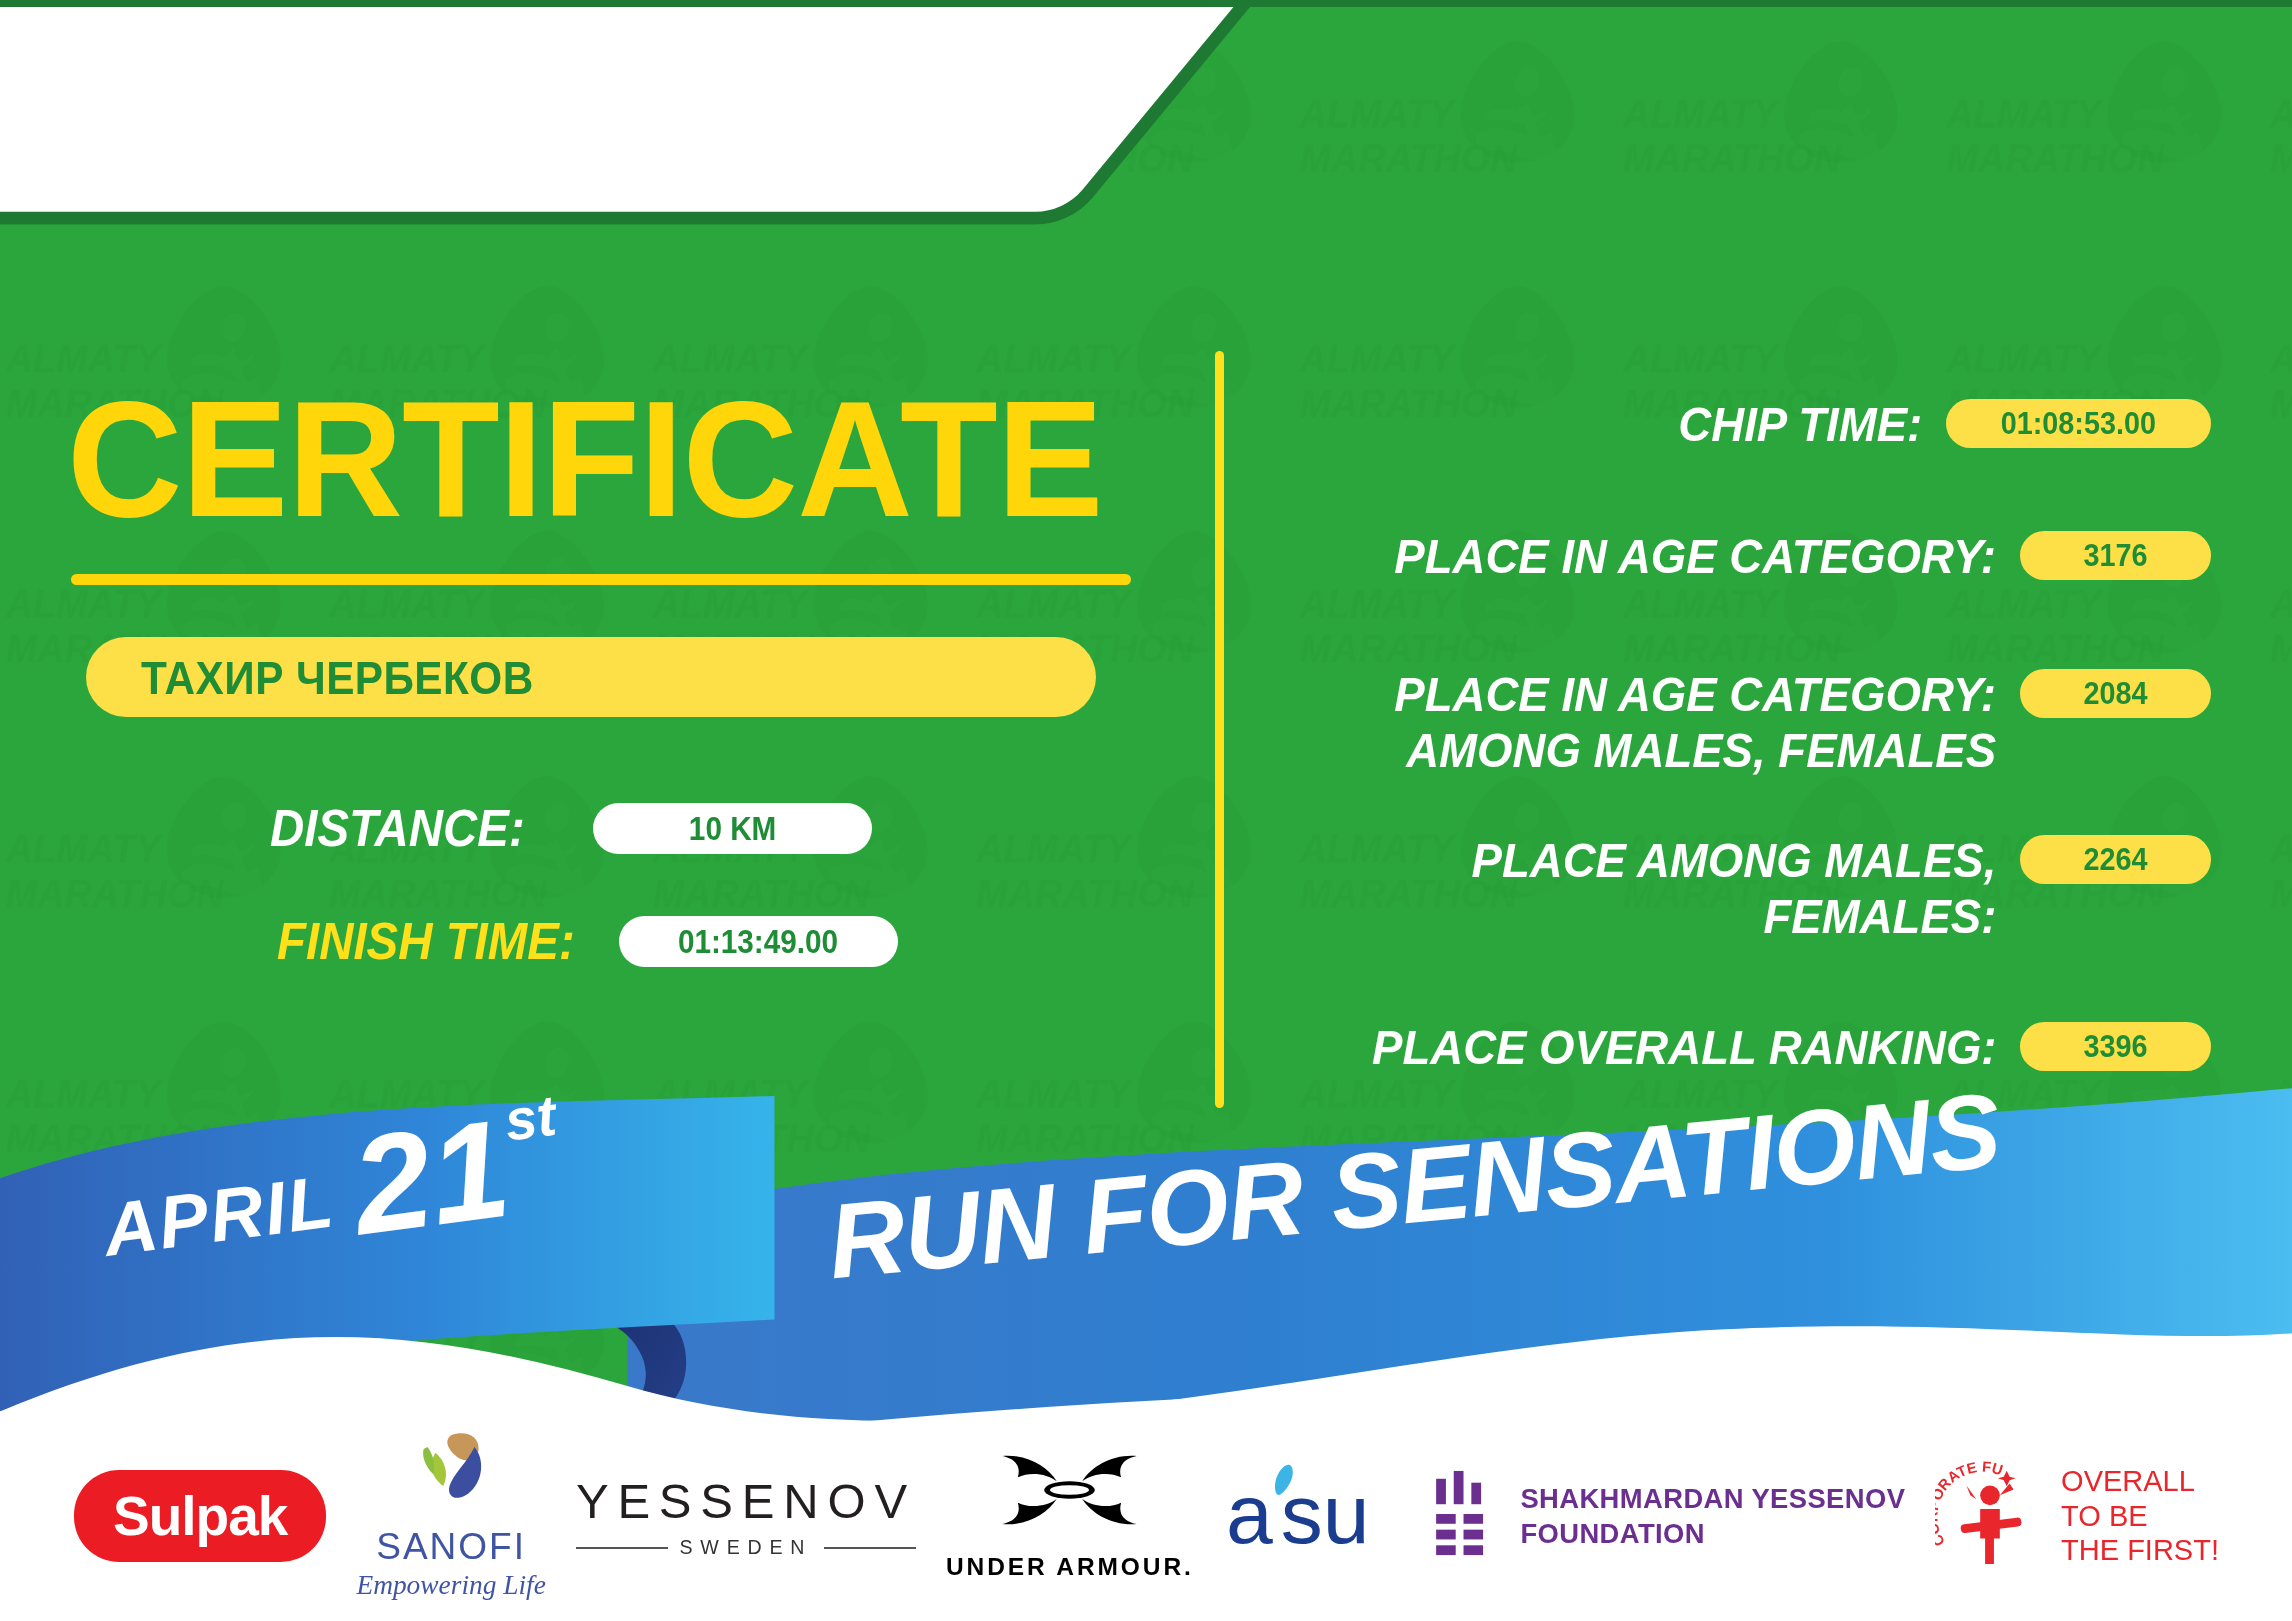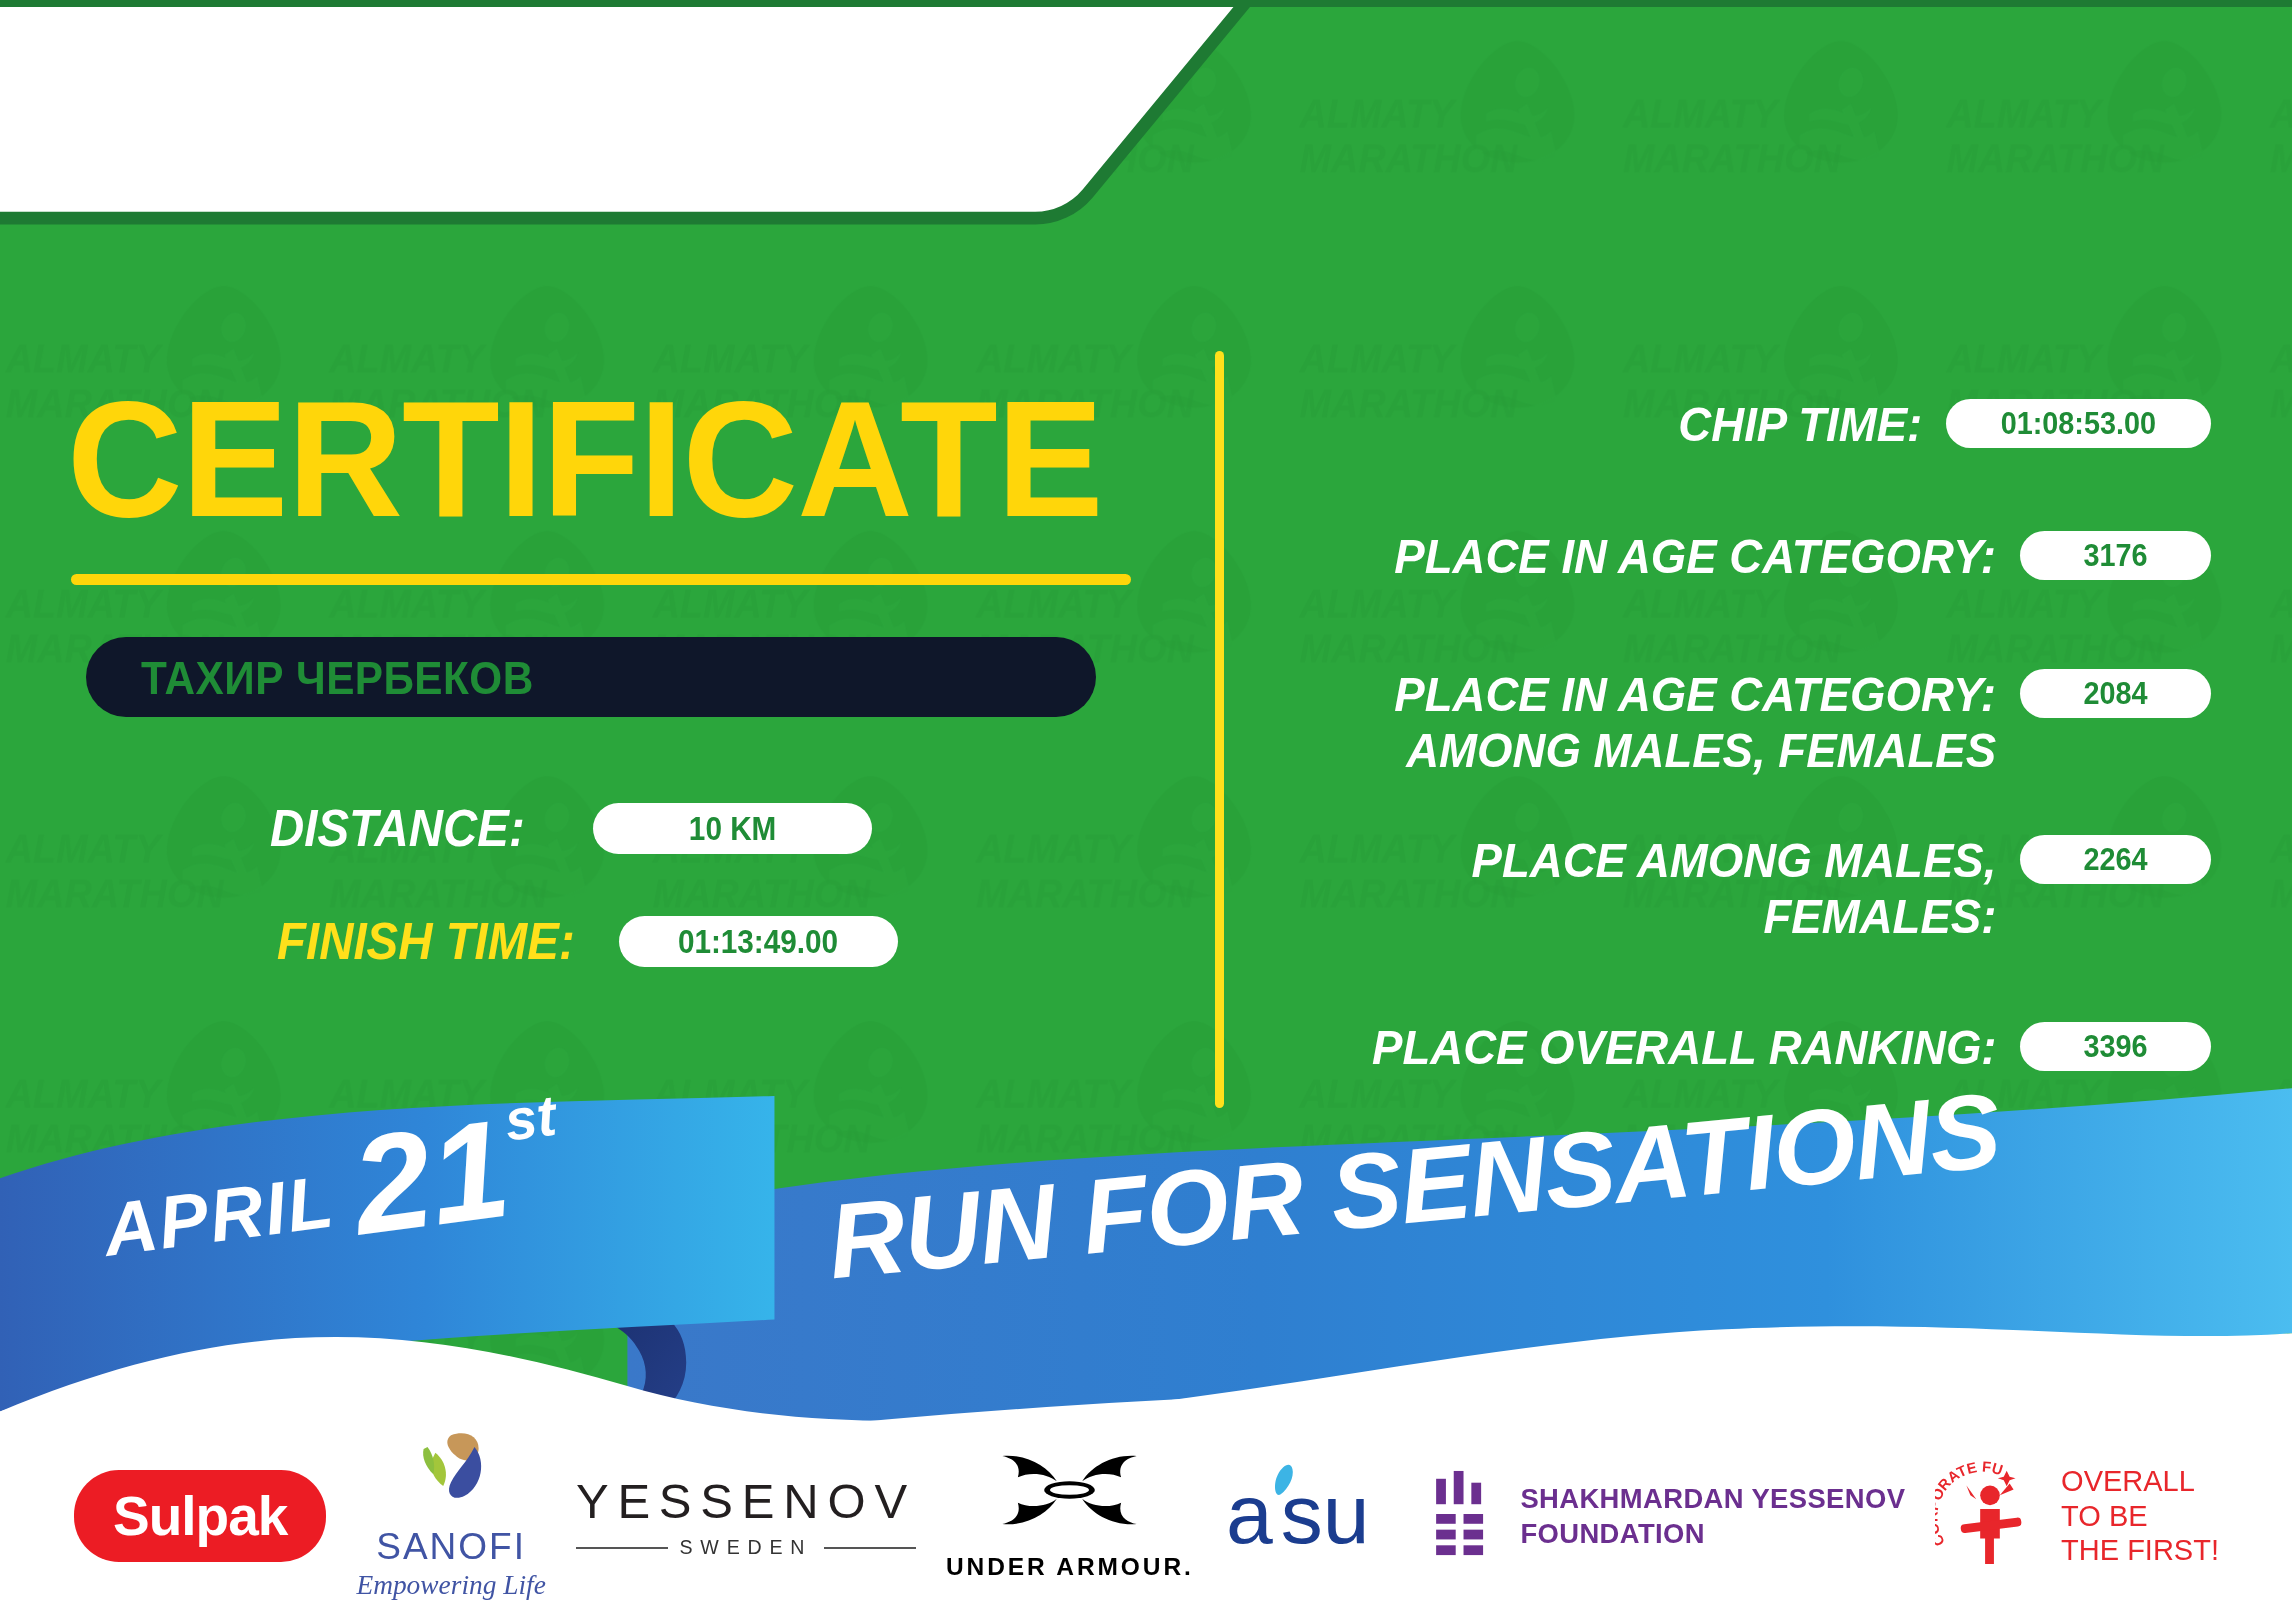--- a/index.html
+++ b/index.html
@@ -68,21 +68,21 @@
     transform:scaleX(0.97);transform-origin:left top;
     white-space:nowrap;
     z-index:20;
   }
   .title-rule{
     position:absolute;left:71px;top:574px;width:1060px;height:10.8px;
     background:#ffd60a;border-radius:5.9px;z-index:20;
   }
   .name-pill{
     position:absolute;left:86px;top:637px;width:1010px;height:80px;
-    background:#0f172a;border-radius:40px;z-index:20;
+    background:#fde047;border-radius:40px;z-index:20;
     display:flex;align-items:center;
   }
   .name-text{
     margin-left:55px;
     color:#1f8c36;font-weight:bold;font-size:47px;
     font-family:"Liberation Sans",sans-serif;
     transform:scaleX(0.9);transform-origin:left center;
     white-space:nowrap;letter-spacing:0.5px;
   }
 
@@ -121,21 +121,21 @@
     position:absolute;z-index:20;display:flex;align-items:flex-start;
   }
   .rrow .rlbl{
     color:#fff;
     font-family:"Liberation Sans",sans-serif;
     font-weight:bold;font-style:italic;font-size:49px;line-height:1.14;
     text-align:right;white-space:pre-line;
     transform:scaleX(0.93);transform-origin:right top;
   }
   .rrow .rpill{
-    background:#ffffff;border-radius:25.5px;height:49px;
+    background:#fde047;border-radius:25.5px;height:49px;
     margin-left:23.5px;margin-top:2px;
     display:flex;align-items:center;justify-content:center;
     color:#1f8c36;font-weight:bold;font-size:32px;
     font-family:"Liberation Sans",sans-serif;
   }
   .rrow .rpill span{transform:scaleX(0.9);display:inline-block;white-space:nowrap;}
 
   #rrow-0{left:1304px;top:397px;width:907px;justify-content:flex-end;}
   #rrow-0 .rpill{width:265px;}
   #rrow-1{left:1304px;top:529px;width:907px;justify-content:flex-end;}

